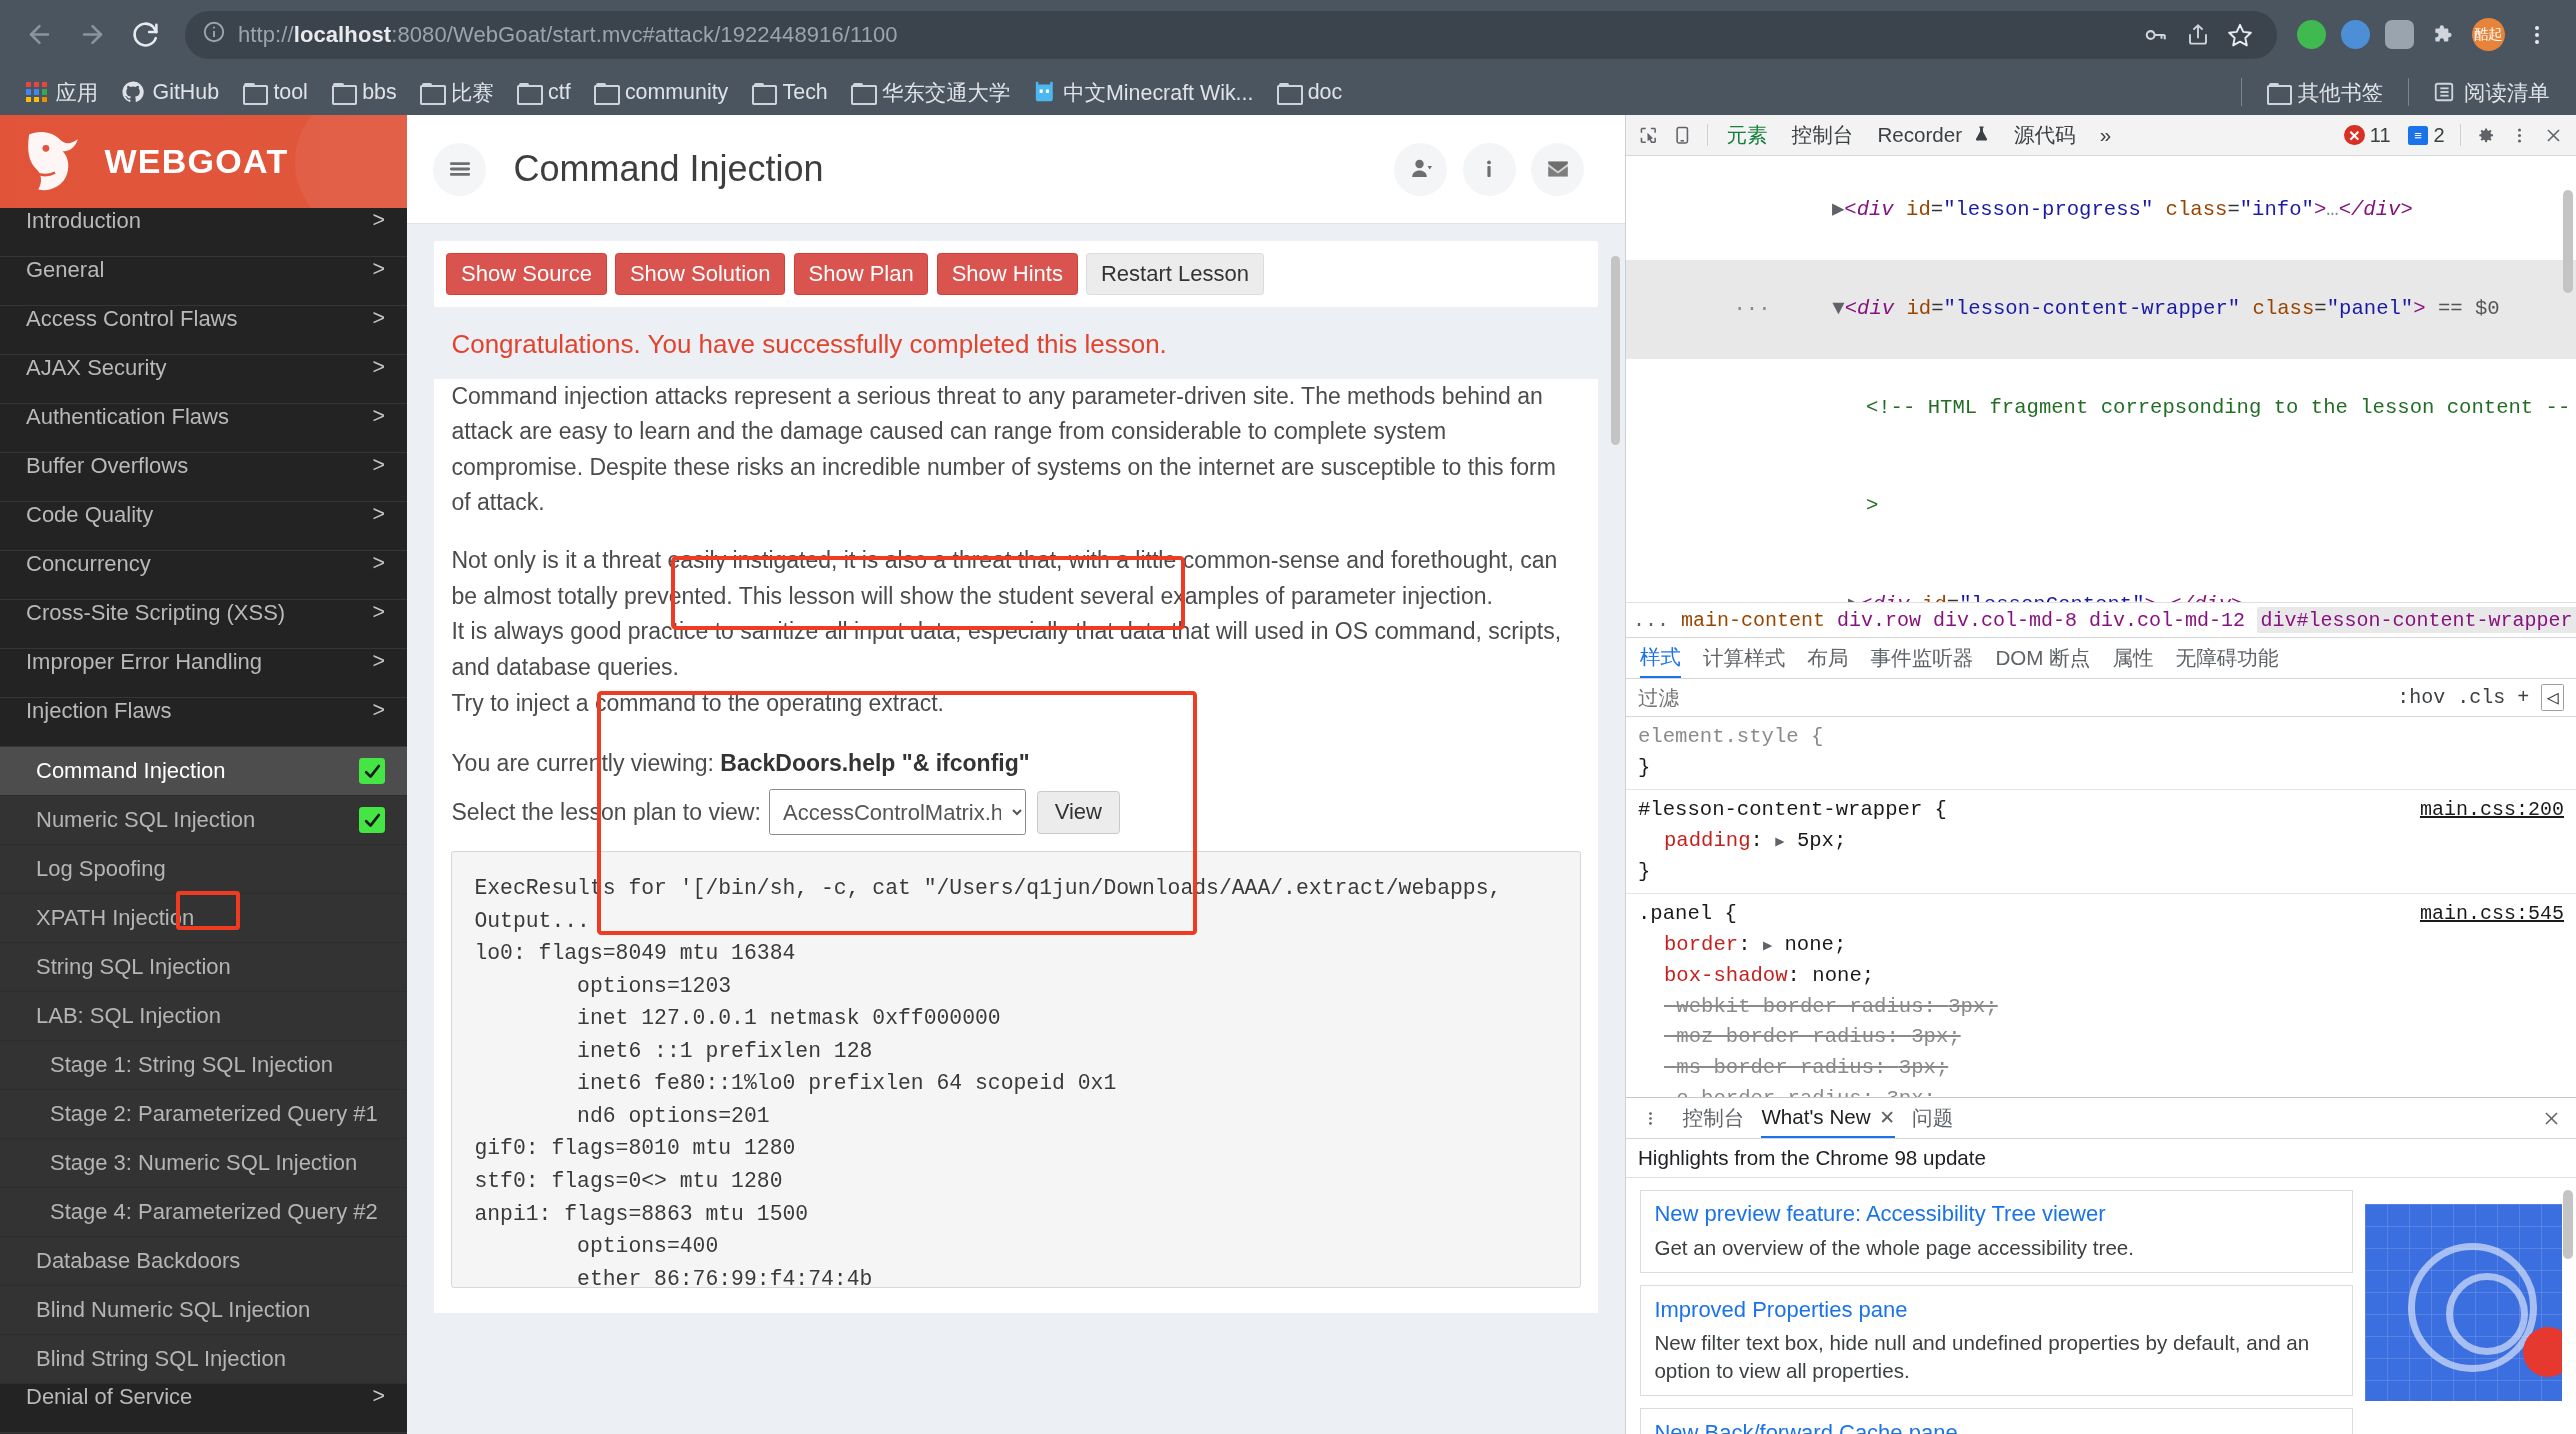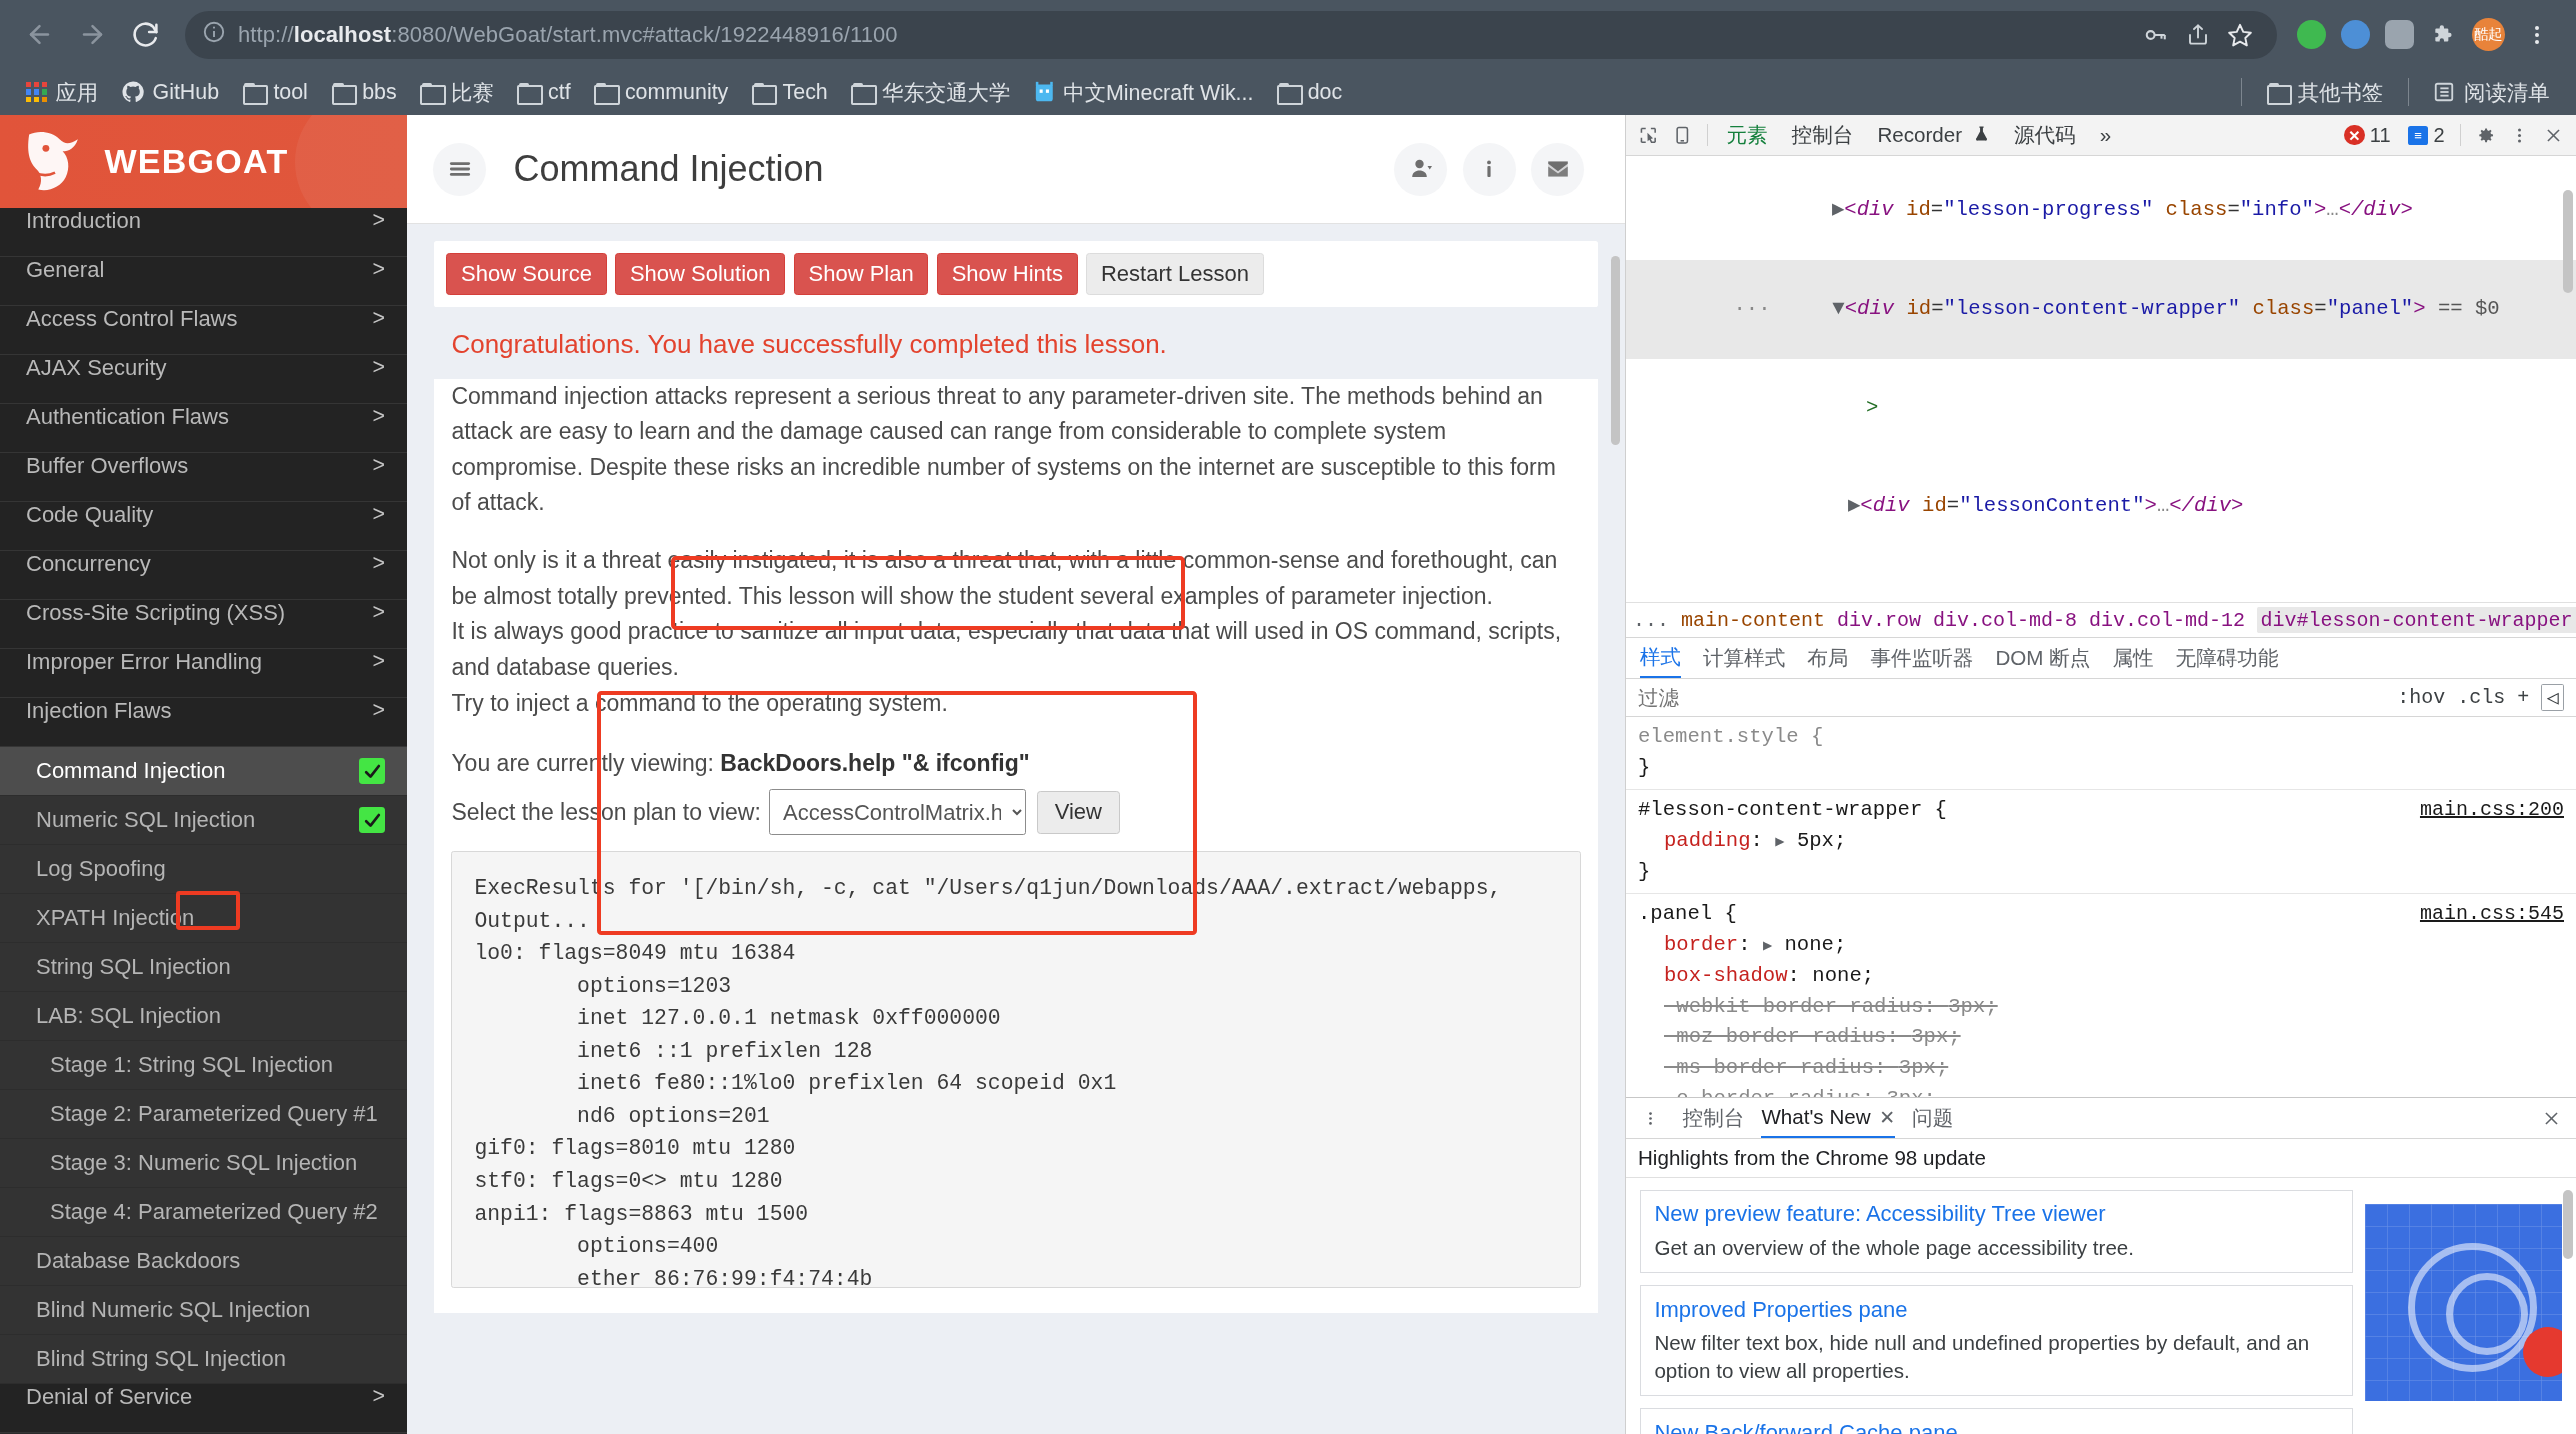--- a/index.html
+++ b/index.html
@@ -643,21 +643,21 @@
           <button class="btn-grey">Restart Lesson</button>
         </div>
 
         <div id="congrats">Congratulations. You have successfully completed this lesson.</div>
 
         <div id="lesson-panel">
           <div id="lesson-text">
             <p>Command injection attacks represent a serious threat to any parameter-driven site. The methods behind an attack are easy to learn and the damage caused can range from considerable to complete system compromise. Despite these risks an incredible number of systems on the internet are susceptible to this form of attack.</p>
             <p style="margin-bottom:0;">Not only is it a threat easily instigated, it is also a threat that, with a little common-sense and forethought, can be almost totally prevented. This lesson will show the student several examples of parameter injection.</p>
             <p style="margin-bottom:0;">It is always good practice to sanitize all input data, especially that data that will used in OS command, scripts, and database queries.</p>
-            <p>Try to inject a command to the operating system.</p>
+            <p>Try to inject a command to the operating extract.</p>
           </div>
 
           <div id="viewing-row">
             <span>You are currently viewing:</span>
             <b>BackDoors.help "&amp; ifconfig"</b>
           </div>
 
           <div id="select-row">
             <span>Select the lesson plan to view:</span>
             <select id="plan-select">
@@ -752,20 +752,23 @@
           </svg>
       </span>
     </div>
 
     <div id="dom-tree">
       <div class="dom-line" style="padding-left:107px;">
         <span class="arrow">▶</span><span class="tag">&lt;div </span><span class="attr">id</span>=<span class="val">"lesson-progress"</span> <span class="attr">class</span>=<span class="val">"info"</span><span class="tag">&gt;</span><span class="grey">…</span><span class="tag">&lt;/div&gt;</span>
       </div>
       <div class="dom-line sel" style="padding-left:8.6px;">
         <span class="grey">···</span>&nbsp;&nbsp;&nbsp;&nbsp;&nbsp;<span class="arrow">▼</span><span class="tag">&lt;div </span><span class="attr">id</span>=<span class="val">"lesson-content-wrapper"</span> <span class="attr">class</span>=<span class="val">"panel"</span><span class="tag">&gt;</span> <span style="color:#555;">== $0</span>
+      </div>
+      <div class="dom-line" style="padding-left:141px;">
+        <span class="comment">&lt;!-- HTML fragment correpsonding to the lesson content --</span>
       </div>
       <div class="dom-line" style="padding-left:141px;">
         <span class="comment">&gt;</span>
       </div>
       <div class="dom-line" style="padding-left:123px;">
         <span class="arrow">▶</span><span class="tag">&lt;div </span><span class="attr">id</span>=<span class="val">"lessonContent"</span><span class="tag">&gt;</span><span class="grey">…</span><span class="tag">&lt;/div&gt;</span>
       </div>
 
       <div class="vscroll" style="right:3.4px; top:34px; height:103px;"></div>
     </div>

